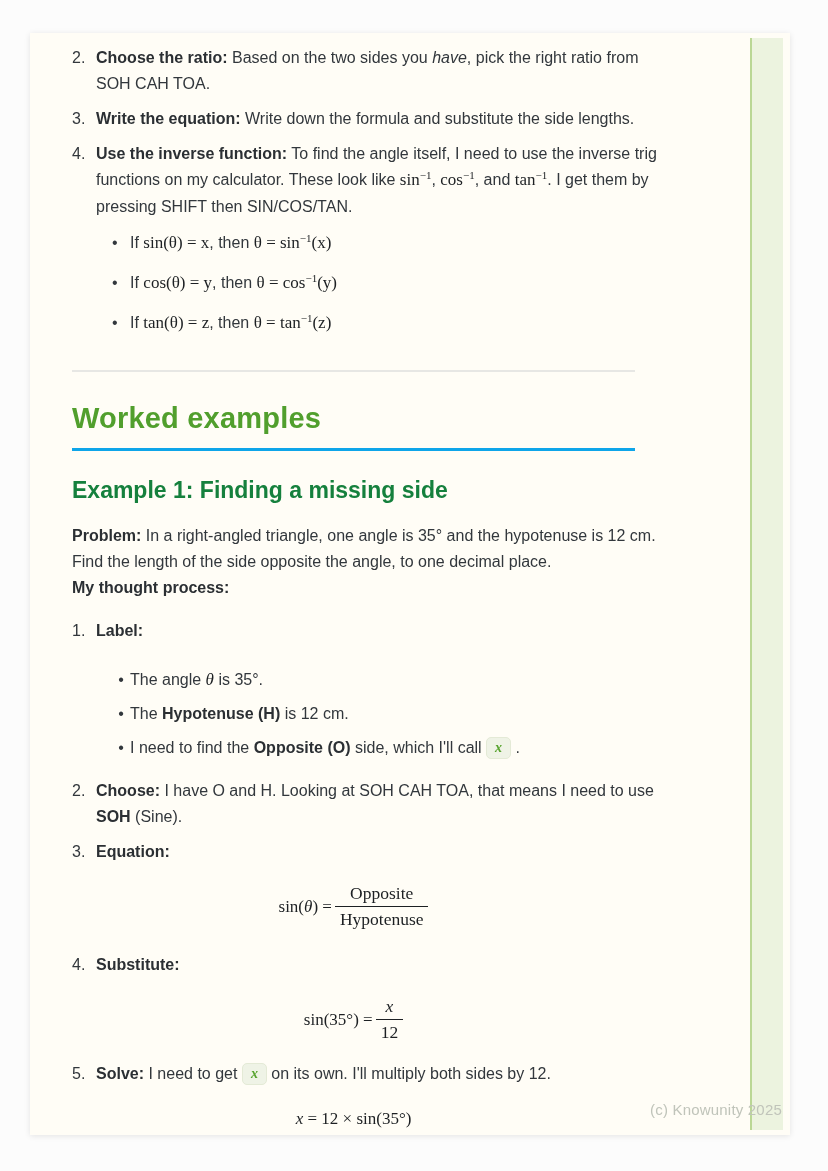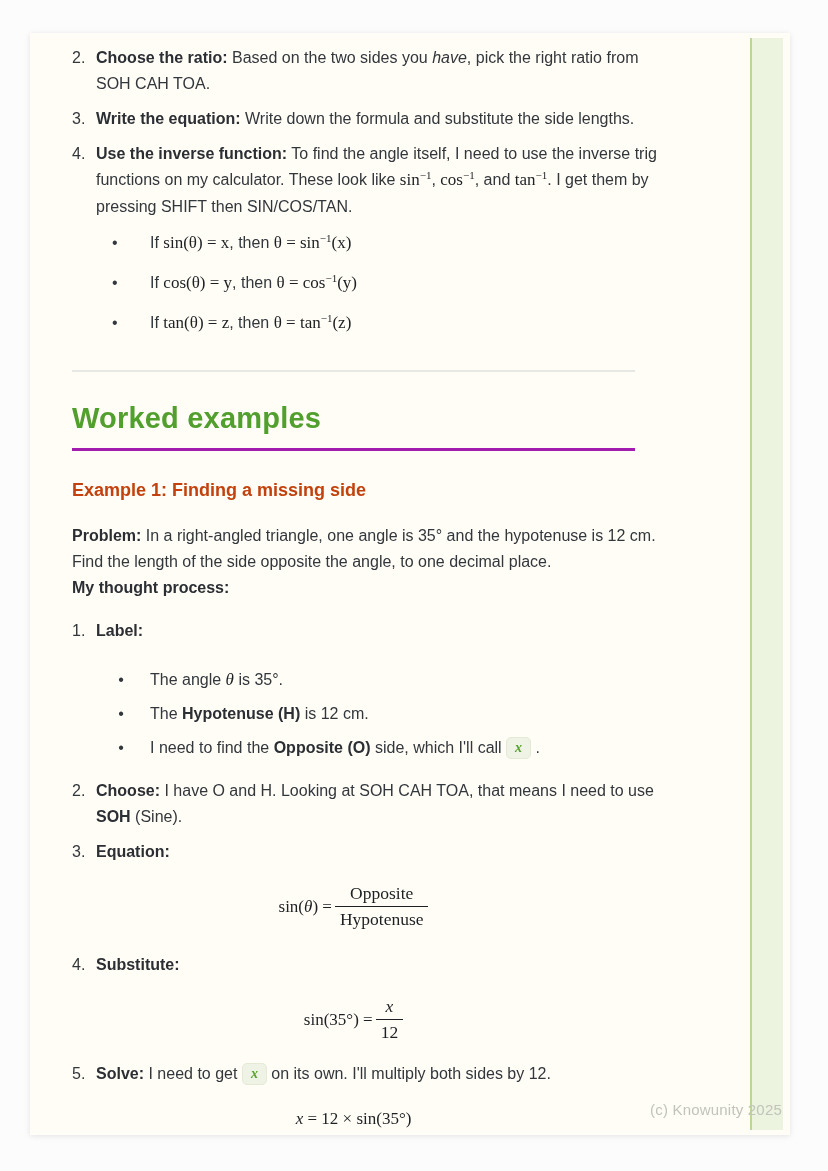--- a/index.html
+++ b/index.html
@@ -30,36 +30,36 @@
   b, .bold { font-weight:bold; color:#2b2f33; }
   em { font-style:italic; }
   .math { font-family:"Liberation Serif","DejaVu Serif",serif; font-size:17px; color:#1d2023; }
   .msup { font-family:"Liberation Serif","DejaVu Serif",serif; font-size:11px; position:relative; top:-6px; color:#1d2023; }
   .it { font-style:italic; }
 
   .step { display:flex; margin-bottom:9px; }
   .step-num { flex:0 0 24px; line-height:26px; }
   .step-body { flex:1; }
 
-  .bullet { display:flex; padding-left:16px;gap:20px; }
+  .bullet { display:flex; padding-left:16px; }
   .dot { flex:0 0 18px; line-height:26px; }
   .dot::before { content:"•"; }
   .rule-bullets { margin-top:10px; }
   .rule-bullet { margin-bottom:13px; }
   .ex-bullets { margin-top:23px;text-align:center; }
   .ex-bullet { margin-bottom:8px; }
 
   .divider { border:none; border-top:2px solid #e7e7e4; margin:20px 0 0 0; width:563px; }
 
   h2.worked-h2 {
     margin:30px 0 0 0; width:563px; padding-bottom:13px;
-    border-bottom:3px solid #a21caf;
+    border-bottom:3px solid #0ea5e9;
     font-size:29px; line-height:33px; color:#519f2d; letter-spacing:0.2px;
   }
-  h3.example-h3 { margin:26px 0 0 0; font-size:18px; line-height:27px; color:#c2410c; }
+  h3.example-h3 { margin:26px 0 0 0; font-size:23px; line-height:27px; color:#15803d; }
   .problem { margin-top:19px; }
   .thought { }
   .ex-list { margin-top:17px; }
 
   .chip {
     display:inline-block; background:#eff3e6; border:1px solid #e4ead6;
     border-radius:5px; padding:0 8px; line-height:20px;
     font-family:"Liberation Serif","DejaVu Serif",serif;
     font-style:italic; font-weight:bold; font-size:14px; color:#57a32d;
     vertical-align:1px;

